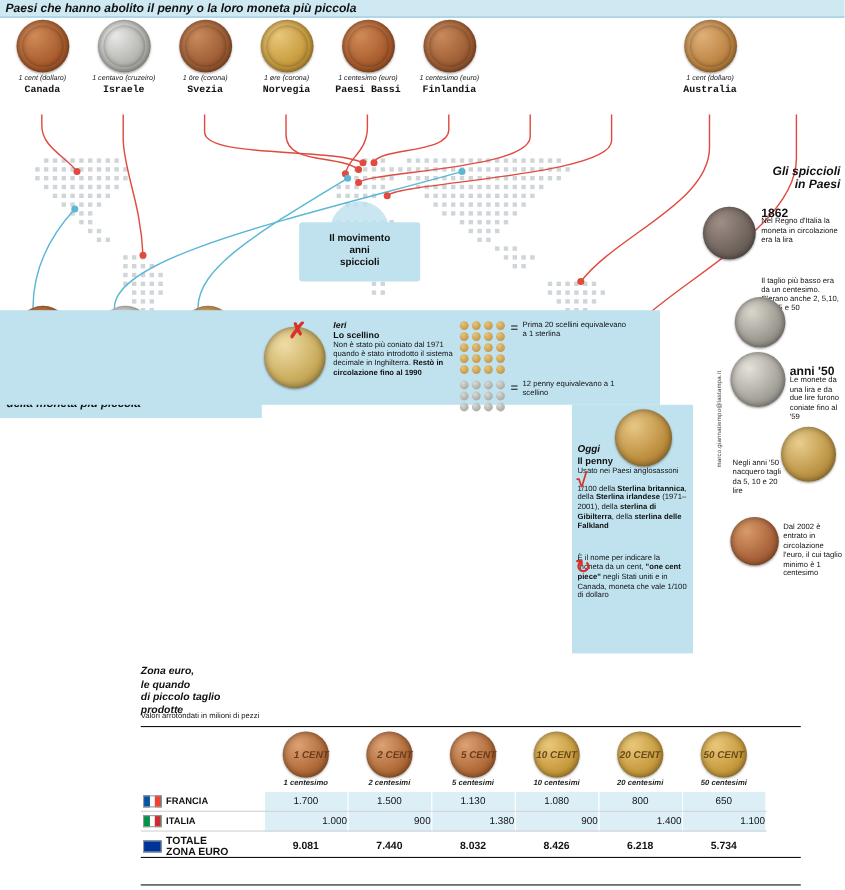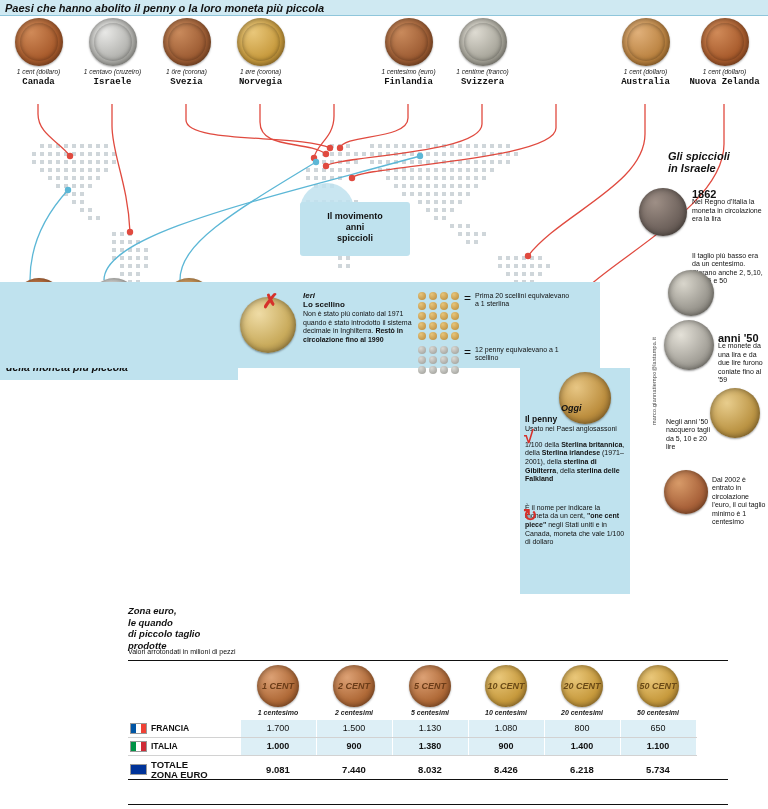--- a/index.html
+++ b/index.html
@@ -44,21 +44,21 @@
   .coin-sub { font-size:6.5px; font-style:italic; color:#222; line-height:8px; }
   .coin-country { font-size:9px; font-weight:bold; color:#111; line-height:11px; margin-top:1px;font-family:Liberation Mono, monospace;}
 
   
   .mapzone { position:absolute; left:0; top:104px; width:768px; height:300px; }
   .map-svg { position:absolute; left:0; top:0; }
 
   .bluebox-anti {
     position:absolute; left:272px; top:98px; width:110px; height:54px;
     background:#bfe2ee; border-radius:3px; text-align:center;
-    font-size:9px; font-weight:bold; line-height:11px; padding-top:9px; color:#111;margin-left:28px;
+    font-size:9px; font-weight:bold; line-height:11px; padding-top:9px; color:#111;
   }
 
   
   .considering {
     position:absolute; left:0; top:240px; width:238px; height:36px;
     background:#bfe2ee;
   }
   .considering span {
     display:block; font-size:10.5px; font-weight:bold; font-style:italic;
     padding:4px 0 0 6px; line-height:13px;
@@ -86,56 +86,56 @@
   .dot.g { background: radial-gradient(circle at 35% 30%, #d9d9d5, #9a9a94); }
   .eqline { display:flex; align-items:flex-start; gap:4px; font-size:7px; line-height:8.4px;}
 
   
   .oggi-band { position:absolute; left:520px; top:368px; width:110px; height:226px; background:#bfe2ee;}
   .oggi-coin { position:absolute; left:559px; top:372px; width:52px; height:52px; border-radius:50%;
     background: radial-gradient(circle at 34% 30%, #e7c684, #bd8f3f 60%, #8c6527);
     box-shadow: inset 0 0 7px rgba(0,0,0,.45), 0 1px 2px rgba(0,0,0,.4);}
   .oggi-text { position:absolute; left:525px; top:404px; width:100px; font-size:7px; line-height:8.6px;}
   .oggi-text b { font-weight:bold; }
-  .oggi-h { font-size:9px; font-weight:bold; font-style:italic; display:block; margin-bottom:2px;margin-left:36px;}
+  .oggi-h { font-size:9px; font-weight:bold; font-style:italic; display:block; margin-bottom:2px;}
   .oggi-h2 { font-size:8.5px; font-weight:bold; display:block; }
   .checkmark { position:absolute; left:524px; top:427px; font-size:18px; color:#d6312b; font-weight:bold;}
   .arrowicon { position:absolute; left:523px; top:505px; font-size:17px; color:#d6312b; font-weight:bold;}
 
   
   .italy-title { position:absolute; left:668px; top:150px; width:96px; font-size:11px;
-     font-weight:bold; font-style:italic; line-height:12px;}
+     font-weight:bold; font-style:italic; line-height:12px;text-align:right;}
   .italy-blk { position:absolute; font-size:7px; line-height:8.4px; }
   .italy-blk .yr { font-size:11px; font-weight:bold; display:block; }
   .it-coin { position:absolute; border-radius:50%;
      box-shadow: inset 0 0 6px rgba(0,0,0,.45), 0 1px 2px rgba(0,0,0,.4);}
 
   .sidecredit { position:absolute; left:651px; top:337px; width:9px;
      font-size:5.5px; color:#444; writing-mode: vertical-rl; transform: rotate(180deg); letter-spacing:.2px;}
   .tbl-title { position:absolute; left:128px; top:605px; width:100px; font-size:9.5px;
      font-weight:bold; font-style:italic; line-height:11.5px; }
   .tbl-sub { position:absolute; left:128px; top:648px; width:110px; font-size:7px; line-height:8.4px;}
   table { border-collapse:collapse; position:absolute; left:128px; top:665px; }
   td, th { padding:0; }
   .hdcoin { width:76px; text-align:center; vertical-align:bottom; }
   .hdcoin .hc {
      width:42px; height:42px; border-radius:50%; margin:0 auto 2px auto;
      background: radial-gradient(circle at 34% 30%, #e9c77a, #c79a3d 60%, #97702a);
      box-shadow: inset 0 0 6px rgba(0,0,0,.45), 0 1px 2px rgba(0,0,0,.35);
      position:relative; display:flex; align-items:center; justify-content:center;
      font-size:9px; font-style:italic; font-weight:bold; color:#6a4a16;
   }
-  .hdcoin .hc.copperish { background: radial-gradient(circle at 34% 30%, #dca175, #b06a38 60%, #83471f); color:#6b3c18;}
+  .hdcoin .hc.copperish { background: radial-gradient(circle at 34% 30%, #dca175, #b06a38 60%, #83471f); color:#6b3c18;justify-content:flex-end;}
   .hdcoin .lbl { font-size:7px; font-style:italic; color:#222; padding-bottom:3px;}
   .ctry { width:112px; font-size:8.5px; font-weight:bold; padding:3px 0 3px 2px; }
   .flag { display:inline-block; width:17px; height:11px; vertical-align:middle;
      margin-right:4px; border:1px solid #999; }
   .val { width:76px; text-align:center; font-size:9px; padding:3px 0;
      background:#ddeff6; border:1px solid #ffffff; }
-  .val.b { font-weight:bold; }
+  .val.b { font-weight:normal;text-align:right; }
   .rowline td { border-bottom:1px solid #d2d2d2; }
   .totrow td { font-size:9.5px; font-weight:bold; padding-top:4px; }
   .totrow .val { background:transparent; border:none; }
   .totlbl { font-size:8px; font-weight:bold; line-height:9.5px;}
   .tbl-topline{ position:absolute; left:128px; top:660px; width:600px; height:1px; background:#111;}
   .tbl-botline{ position:absolute; left:128px; top:779px; width:600px; height:1px; background:#111;}
   .tbl-totline{ position:absolute; left:128px; top:804px; width:600px; height:1px; background:#111;}
 </style>
 </head>
 <body>
@@ -158,39 +158,34 @@
   <div class="coin-cell" style="left:148px;">
     <div class="coin-img c-copper2"></div>
     <div class="coin-sub">1 öre (corona)</div>
     <div class="coin-country">Svezia</div>
   </div>
   <div class="coin-cell" style="left:222px;">
     <div class="coin-img c-gold"></div>
     <div class="coin-sub">1 øre (corona)</div>
     <div class="coin-country">Norvegia</div>
   </div>
+  <div class="coin-cell" style="left:296px;">
+    <div class="coin-img c-copper"></div>
+    <div class="coin-sub">1 centesimo (euro)</div>
+    <div class="coin-country">Paesi Bassi</div>
+  </div>
   <div class="coin-cell" style="left:370px;">
     <div class="coin-img c-copper2"></div>
     <div class="coin-sub">1 centesimo (euro)</div>
     <div class="coin-country">Finlandia</div>
   </div>
-  <div class="coin-cell" style="left:444px;">
-    <div class="coin-img c-silver2"></div>
-    <div class="coin-sub">1 centime (franco)</div>
-    <div class="coin-country">Svizzera</div>
-  </div>
   <div class="coin-cell" style="left:607px;">
     <div class="coin-img c-bronze"></div>
     <div class="coin-sub">1 cent (dollaro)</div>
     <div class="coin-country">Australia</div>
-  </div>
-  <div class="coin-cell" style="left:686px;">
-    <div class="coin-img c-copper"></div>
-    <div class="coin-sub">1 cent (dollaro)</div>
-    <div class="coin-country">Nuova Zelanda</div>
   </div>
 </div>
 
 <div class="mapzone">
   <svg class="map-svg" width="768" height="300">
 
     <g fill="#cfd6da">
 
       <g>
         <rect x="40" y="40" width="4" height="4"></rect>
@@ -656,21 +651,21 @@
   </div>
   <div style="margin-top:20px;">
     <span>È il nome per indicare la moneta da un cent, </span><b>"one cent piece"</b><span> negli Stati uniti e in Canada, moneta che vale 1/100 di dollaro</span>
   </div>
 </div>
 <div class="checkmark">√</div>
 <div class="arrowicon">↻</div>
 
 <div class="italy-title">
   <div>Gli spiccioli</div>
-  <div>in Israele</div>
+  <div>in Paesi</div>
 </div>
 
 <div class="it-coin" style="left:639px; top:188px; width:48px; height:48px;
      background: radial-gradient(circle at 34% 30%, #9e8f86, #6e625c 60%, #4e453f);"></div>
 <div class="italy-blk" style="left:692px; top:190px; width:72px;">
   <span class="yr">1862</span>
   <span>Nel Regno d'Italia la moneta in circolazione era la lira</span>
 </div>
 
 <div class="italy-blk" style="left:692px; top:252px; width:72px;">

